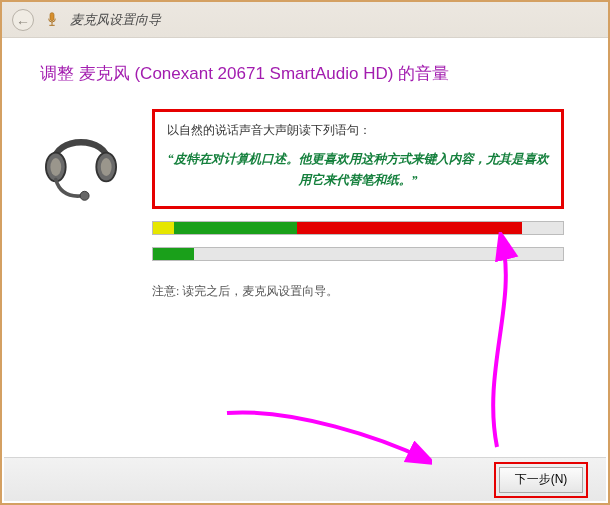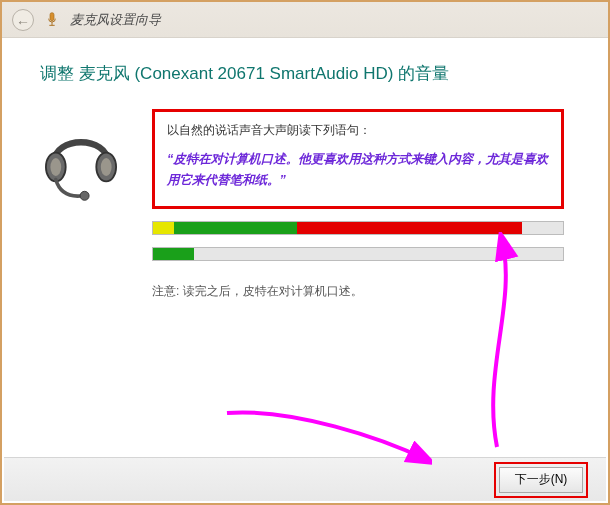--- a/index.html
+++ b/index.html
@@ -4,29 +4,29 @@
   <style>
     * { box-sizing: border-box; margin: 0; padding: 0; }
     body { width: 610px; height: 505px; background: #fff; font-family: "Microsoft YaHei", "Segoe UI", sans-serif; font-size: 12px; color: #333; border: 2px solid #d4a062; overflow: hidden; position: relative; }
     
     .titlebar { height: 36px; background: linear-gradient(#ece7e0,#e8e3db); border-bottom: 1px solid #d8d3cb; display: flex; align-items: center; padding: 0 10px; gap: 10px; }
     .back-btn { width: 22px; height: 22px; border-radius: 50%; border: 1px solid #b8b2a8; display: flex; align-items: center; justify-content: center; color: #8a857b; cursor: pointer; font-size: 14px; background: #f0ece4; }
     .mic-ico { width: 16px; height: 16px; }
     .titlebar .title { font-size: 13px; color: #4a4a4a; font-style: italic; }
 
     .content { padding: 18px 30px 0 34px; }
-    .heading { font-size: 17px; color: #0f766e; margin: 6px 0 24px 4px; font-weight: normal; }
+    .heading { font-size: 17px; color: #a21caf; margin: 6px 0 24px 4px; font-weight: normal; }
 
-    .row { display: flex; gap: 26px; }
+    .row { display: flex; gap: 26px; font-family: Liberation Serif, serif; }
     .headset { width: 90px; height: 90px; flex: 0 0 90px; margin-top: 4px; }
 
     .right { flex: 1; padding-right: 14px; }
     .read-box { border: 3px solid #e60000; padding: 10px 12px 14px; }
     .read-box .instr { font-size: 12px; color: #333; margin-bottom: 10px; }
-    .read-box .quote { font-size: 12.5px; color: #6d28d9; font-style: italic; font-weight: bold; line-height: 1.7; }
+    .read-box .quote { font-size: 12.5px; color: #15803d; font-style: italic; font-weight: bold; line-height: 1.7; text-align: center; }
 
     .meter { margin-top: 12px; height: 14px; display: flex; border: 1px solid #bcbcbc; }
     .m-yellow { background: #e6e600; }
     .m-green  { background: #1aa01a; }
     .m-red    { background: #e30000; }
     .m-gray   { background: #e6e6e6; }
 
     .hint { margin-top: 22px; font-size: 12px; color: #555; }
 
     .footer { position: absolute; left: 2px; right: 2px; bottom: 2px; height: 44px; background: linear-gradient(#f2f2f2,#e8e8e8); border-top: 1px solid #d5d5d5; display: flex; align-items: center; justify-content: flex-end; padding-right: 18px; gap: 7px; }
@@ -78,21 +78,21 @@
           <div class="m-yellow" style="width: 5%;"></div>
           <div class="m-green" style="width: 30%;"></div>
           <div class="m-red" style="width: 55%;"></div>
           <div class="m-gray" style="width: 10%;"></div>
         </div>
       <div class="meter" id="meter2">
           <div class="m-green" style="width: 10%;"></div>
           <div class="m-gray" style="width: 90%;"></div>
         </div>
 
-      <div class="hint">注意: 读完之后，皮特在对计算机口述。</div>
+      <div class="hint">注意: 读完之后，麦克风设置向导。</div>
     </div>
   </div>
 </div>
 
 <div class="footer">
   <span class="hl-next">
     <button class="btn">下一步(N)</button>
   </span>
 </div>
 

